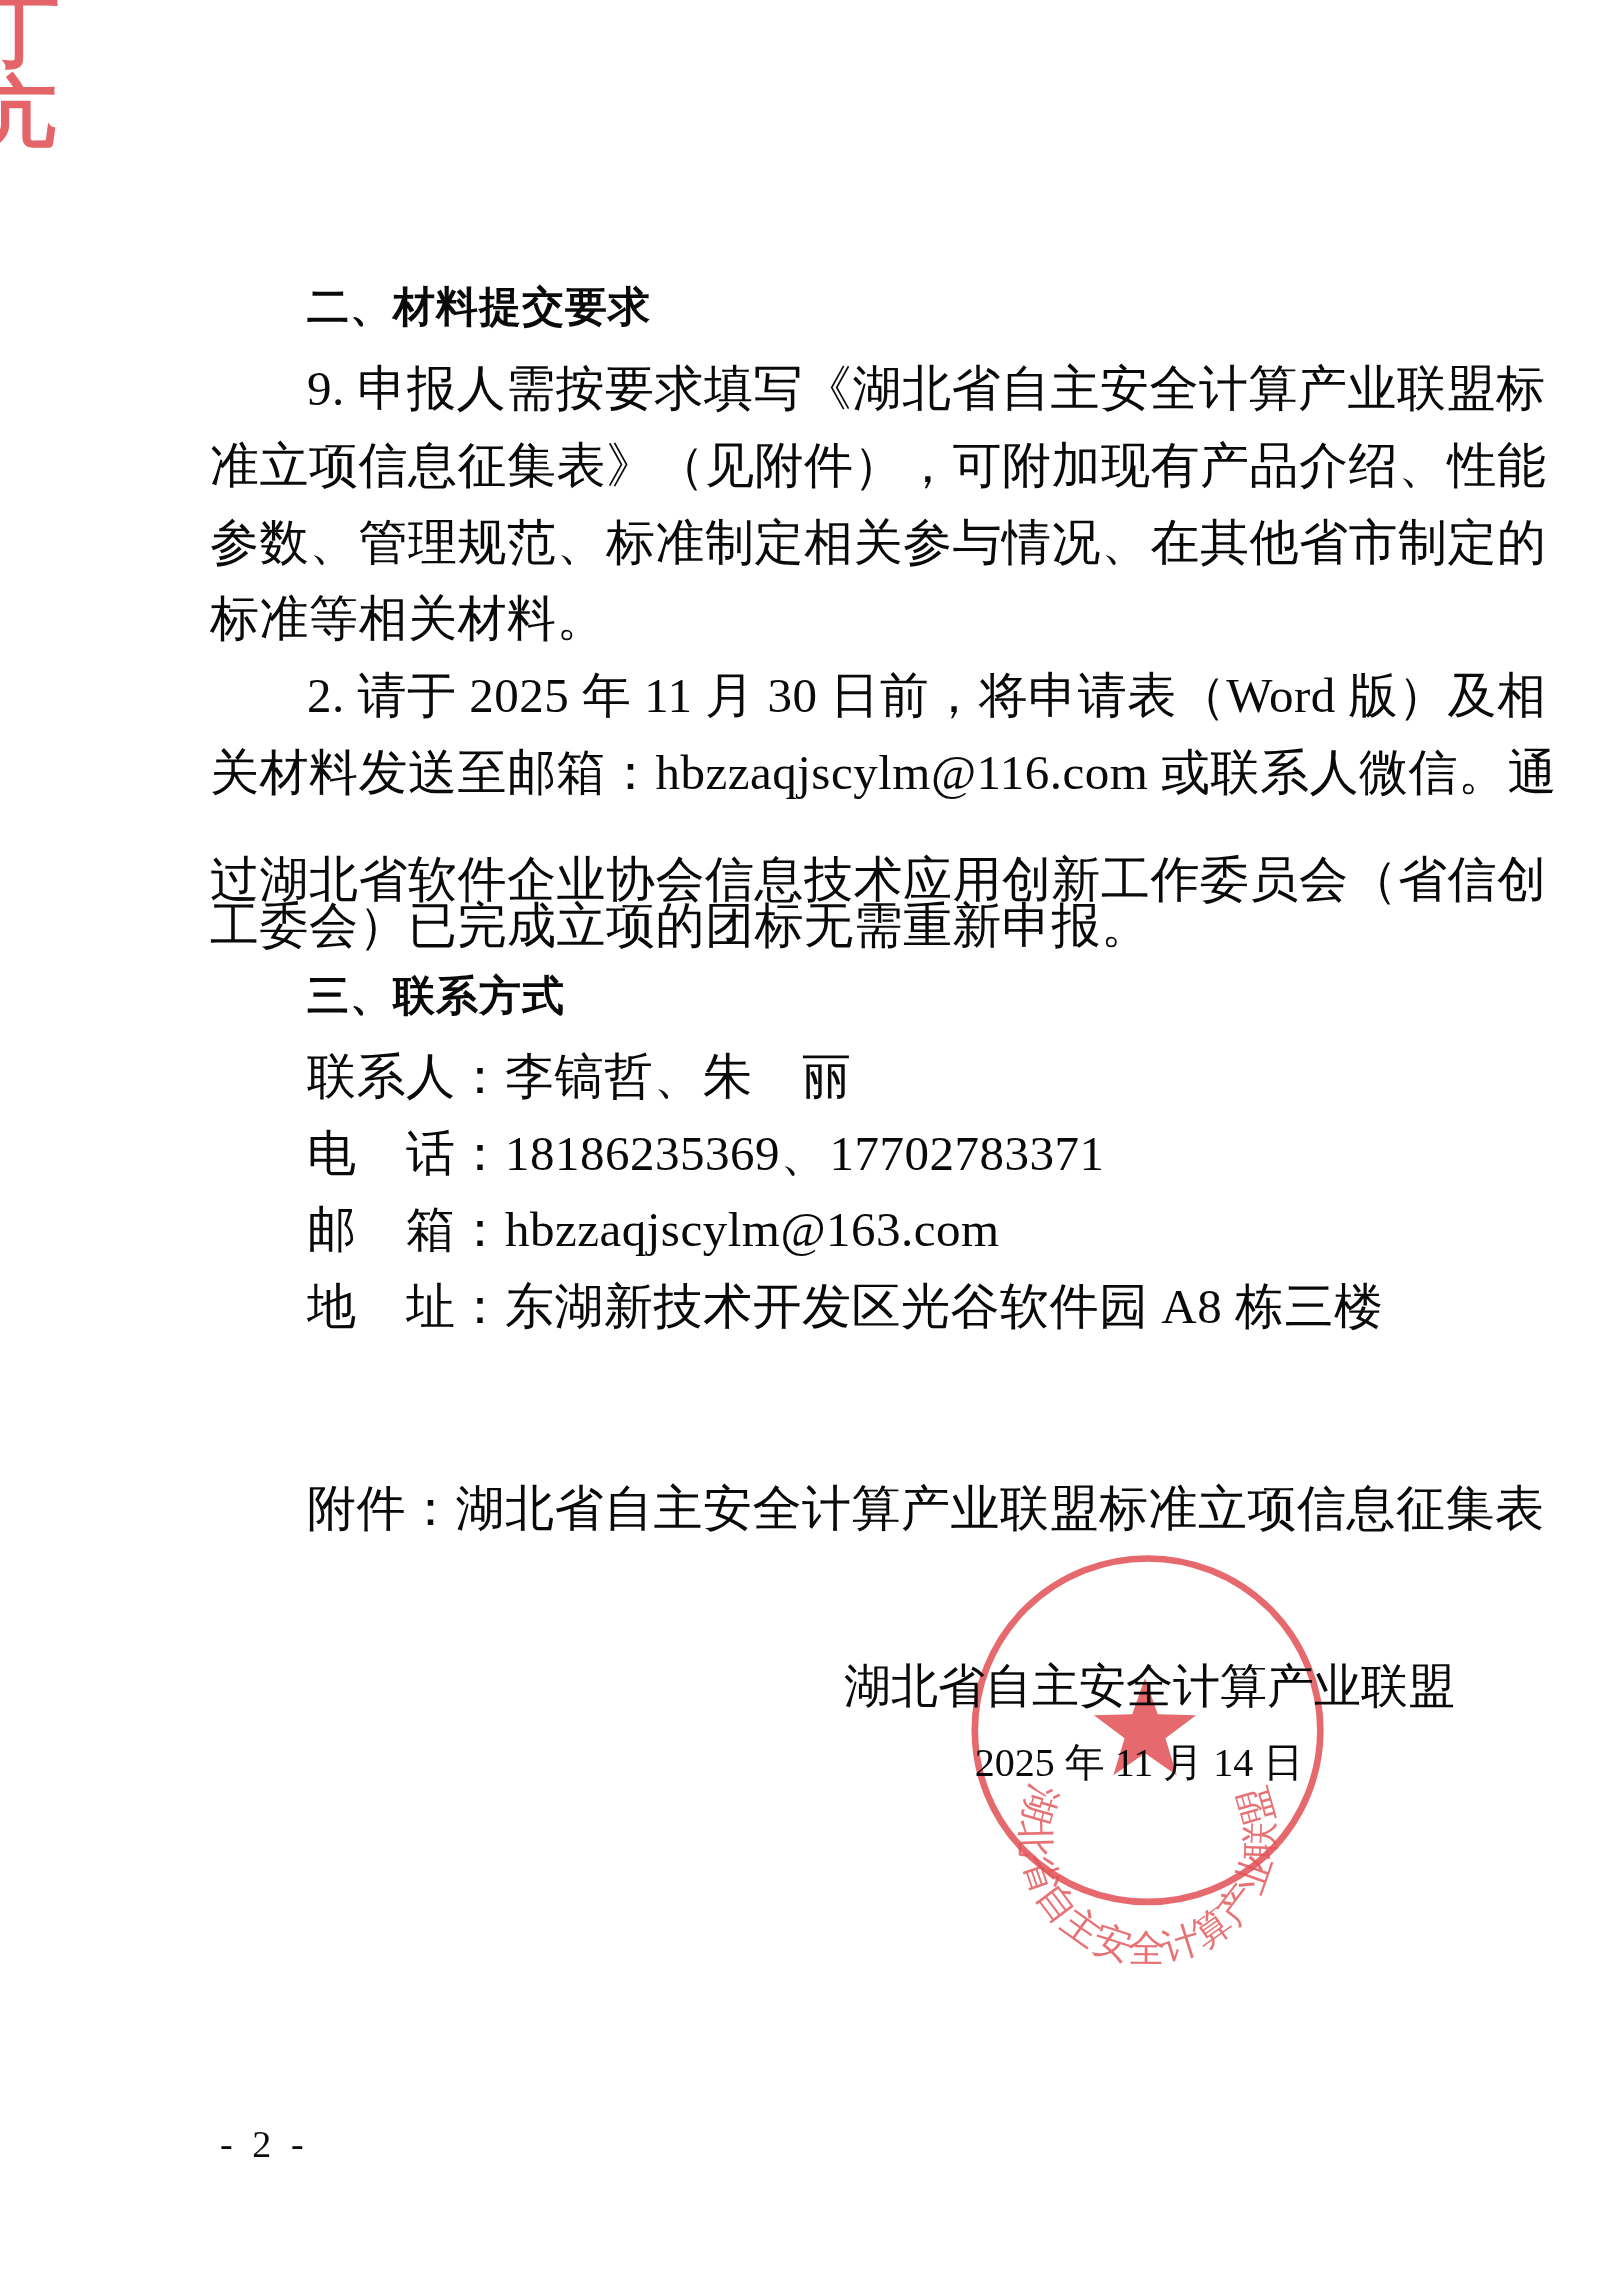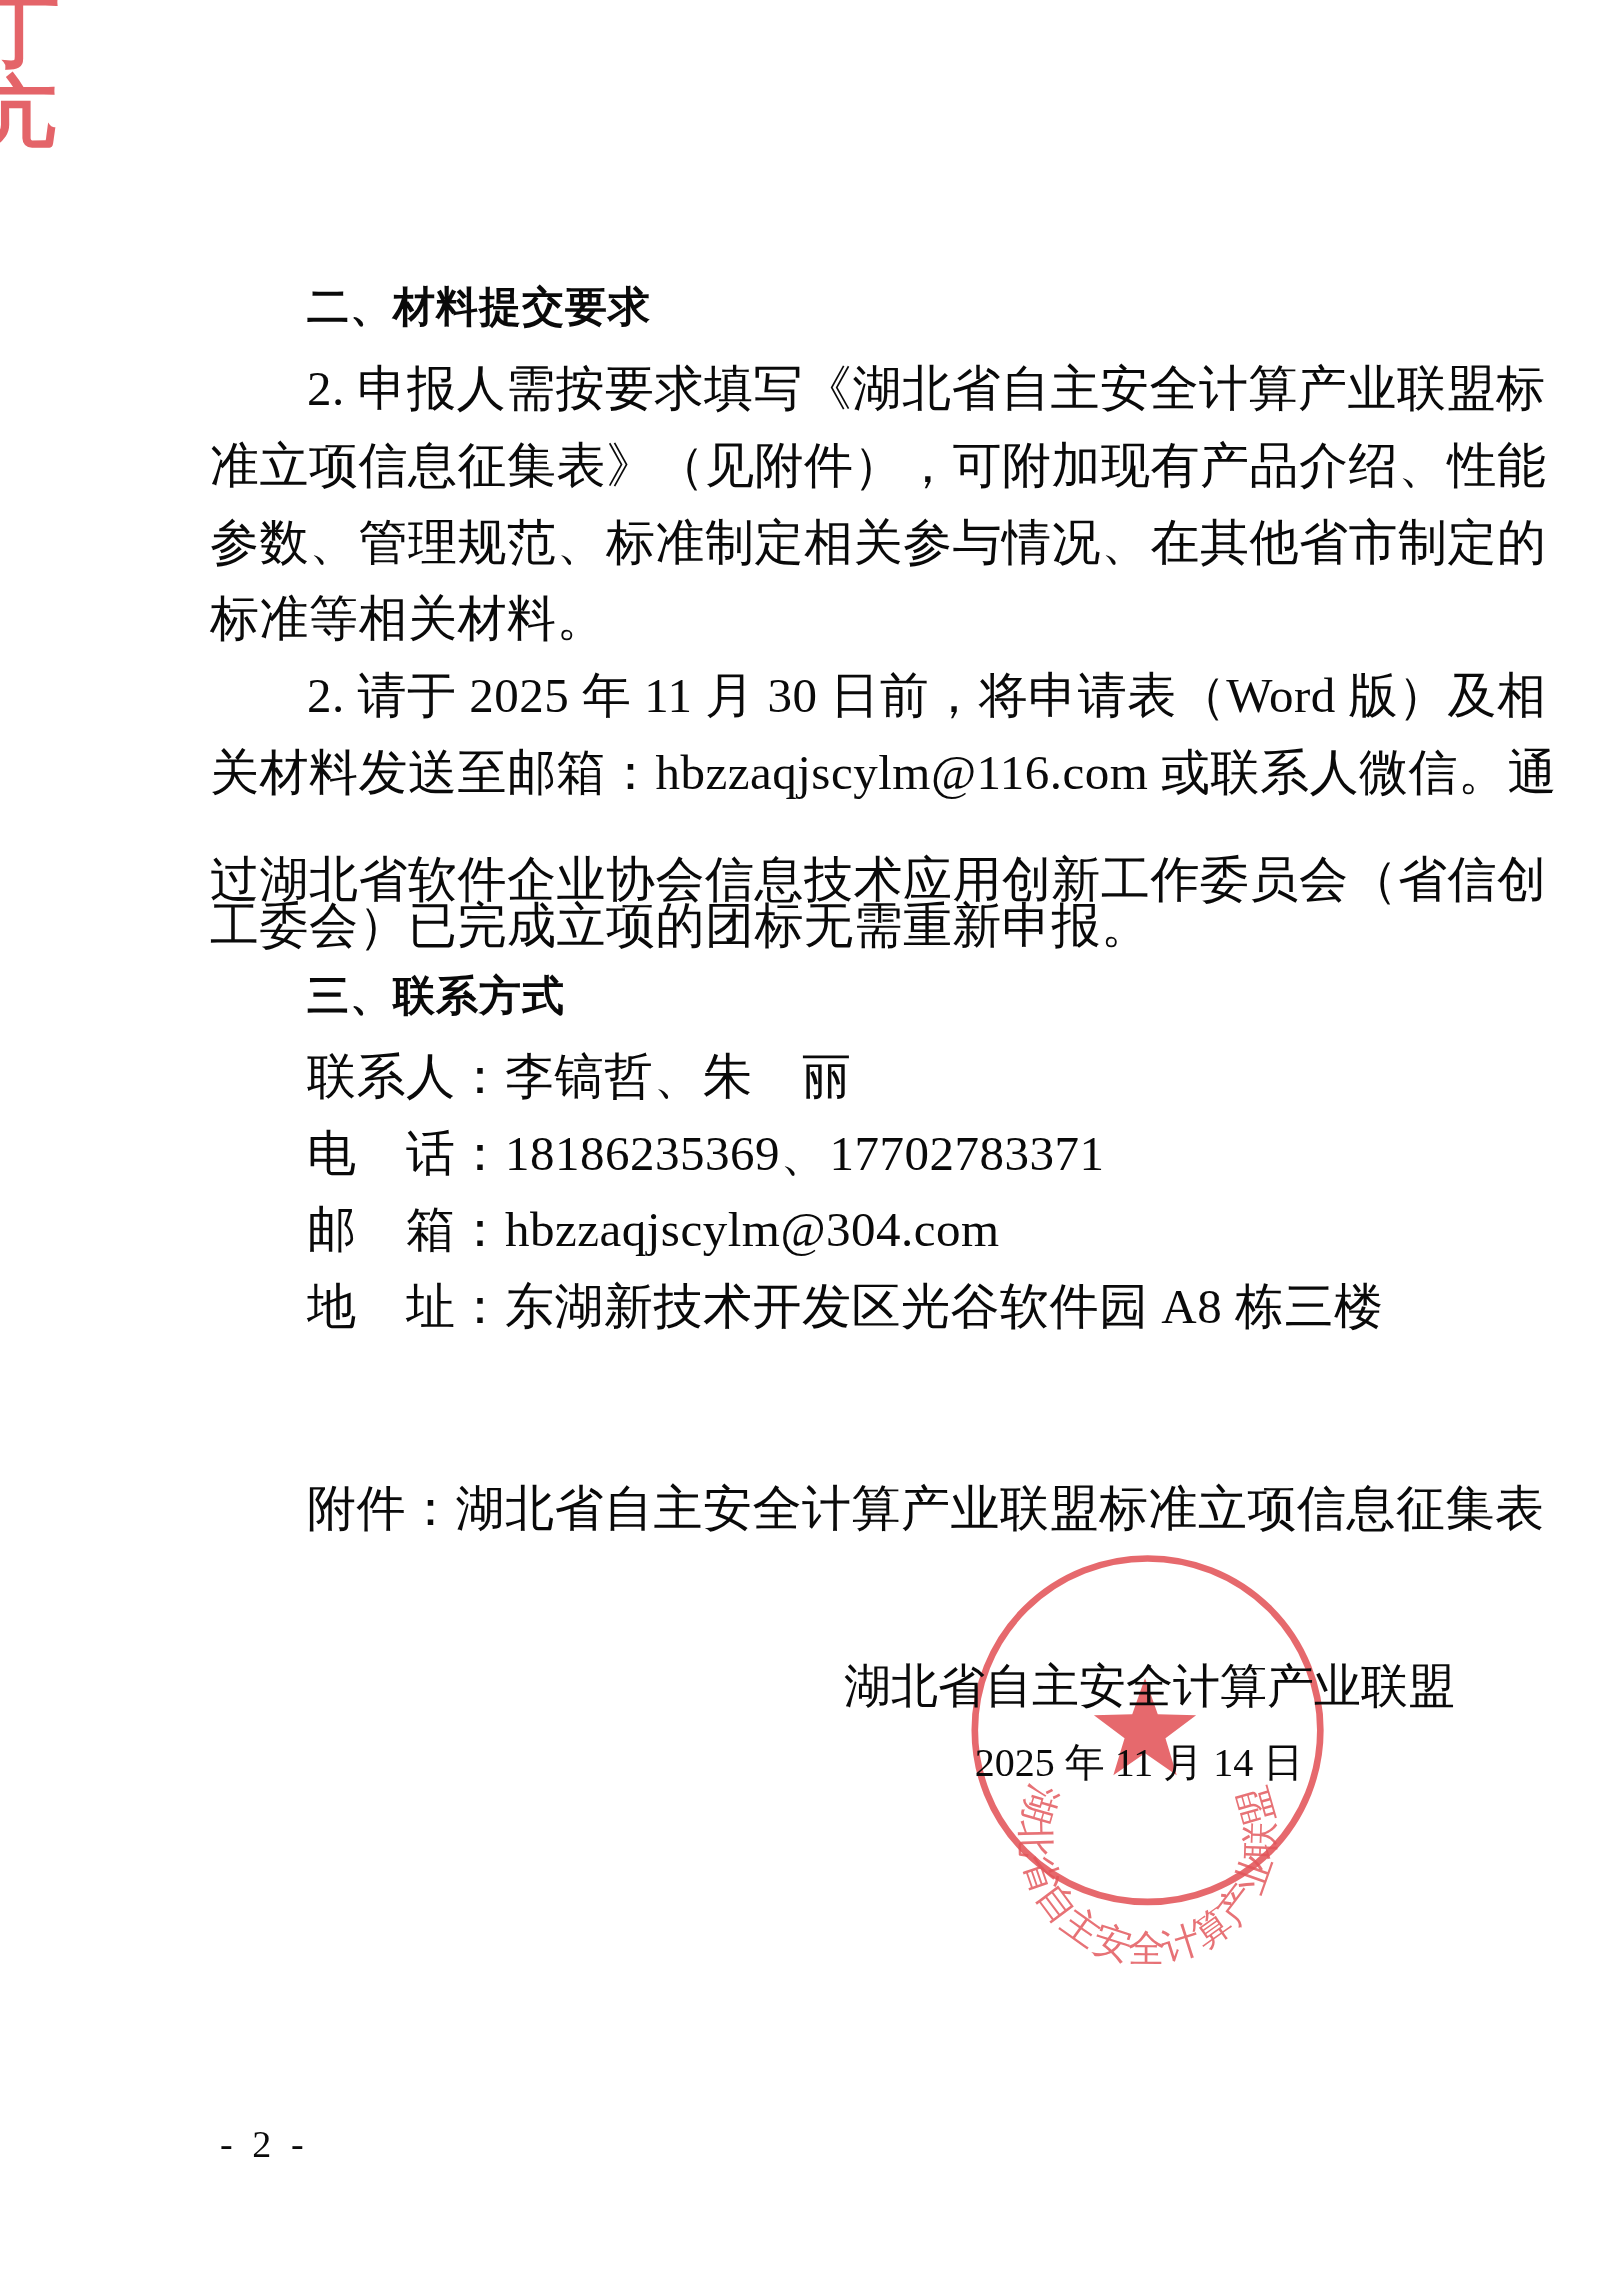--- a/index.html
+++ b/index.html
@@ -98,35 +98,35 @@
     <text class="seal-arc-text" fill="#E25459">
       <textPath href="#sealArc" startOffset="0">湖北省自主安全计算产业联盟</textPath>
     </text>
     <polygon points="2240,3283 2265,3354 2340,3356 2280,3401 2302,3473 2240,3430 2178,3473 2200,3401 2140,3356 2215,3354" opacity="0.88" fill="#E25459"></polygon>
   </svg>
 
   <div class="text-layer">
 
     <div class="heading" style="top:279px">二、材料提交要求</div>
 
-    <div class="line indent" style="top:360px">2. 申报人需按要求填写《湖北省自主安全计算产业联盟标</div>
+    <div class="line indent" style="top:360px">9. 申报人需按要求填写《湖北省自主安全计算产业联盟标</div>
     <div class="line" style="top:437px">准立项信息征集表》（见附件），可附加现有产品介绍、性能</div>
     <div class="line" style="top:514px">参数、管理规范、标准制定相关参与情况、在其他省市制定的</div>
     <div class="line" style="top:590px">标准等相关材料。</div>
 
     <div class="line indent" style="top:667px">2. 请于 2025 年 11 月 30 日前，将申请表（Word 版）及相</div>
     <div class="line" style="top:744px">关材料发送至邮箱：hbzzaqjscylm@116.com 或联系人微信。通</div>
     <div class="line" style="top:851px">过湖北省软件企业协会信息技术应用创新工作委员会（省信创</div>
     <div class="line" style="top:897px">工委会）已完成立项的团标无需重新申报。</div>
 
     <div class="heading" style="top:968px">三、联系方式</div>
 
     <div class="line indent" style="top:1048px">联系人：李镐哲、朱　丽</div>
     <div class="line indent" style="top:1125px">电　话：18186235369、17702783371</div>
-    <div class="line indent" style="top:1201px">邮　箱：hbzzaqjscylm@304.com</div>
+    <div class="line indent" style="top:1201px">邮　箱：hbzzaqjscylm@163.com</div>
     <div class="line indent" style="top:1278px">地　址：东湖新技术开发区光谷软件园 A8 栋三楼</div>
 
     <div class="line indent" style="top:1480px">附件：湖北省自主安全计算产业联盟标准立项信息征集表</div>
 
     <div class="signature-line">湖北省自主安全计算产业联盟</div>
 
     <div class="date-line">2025 年 11 月 14 日</div>
 
     <div class="page-number">- 2 -</div>
 

